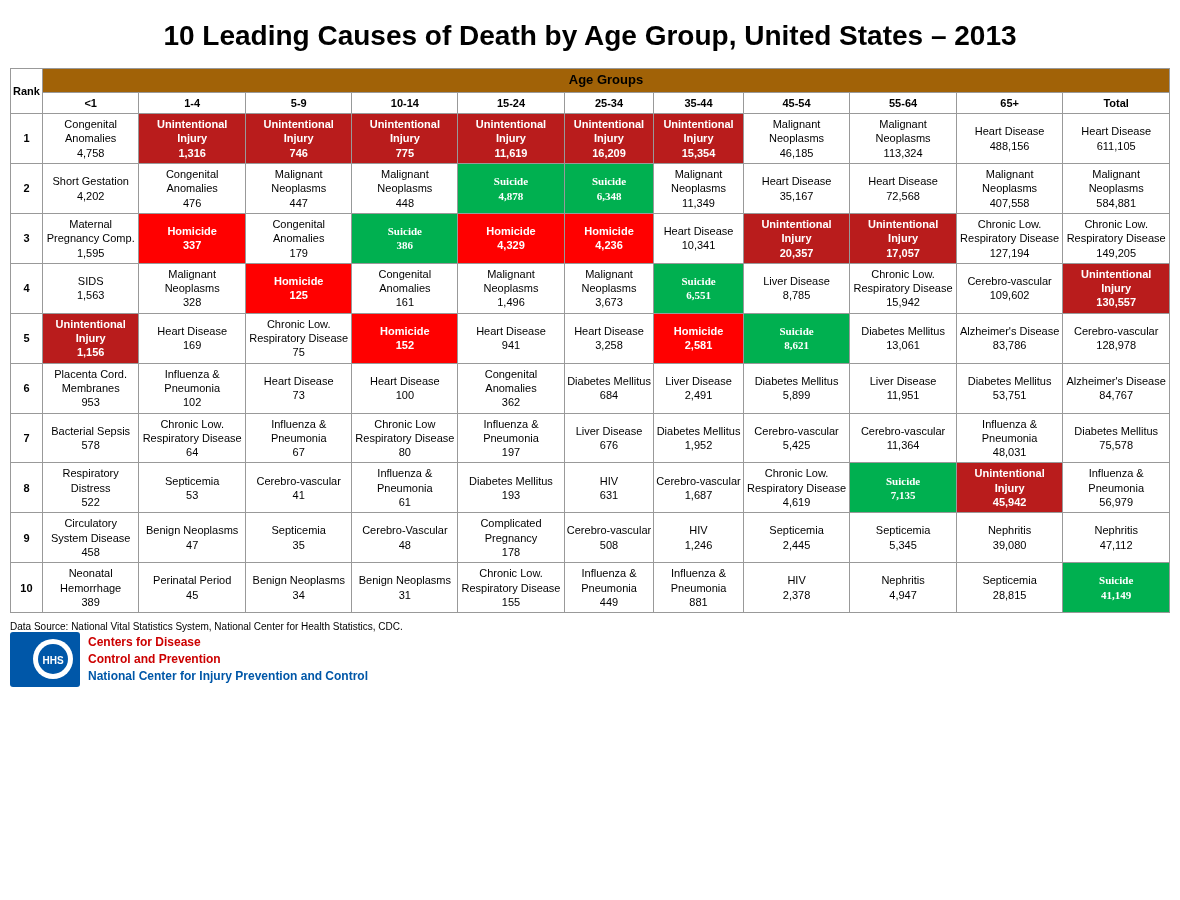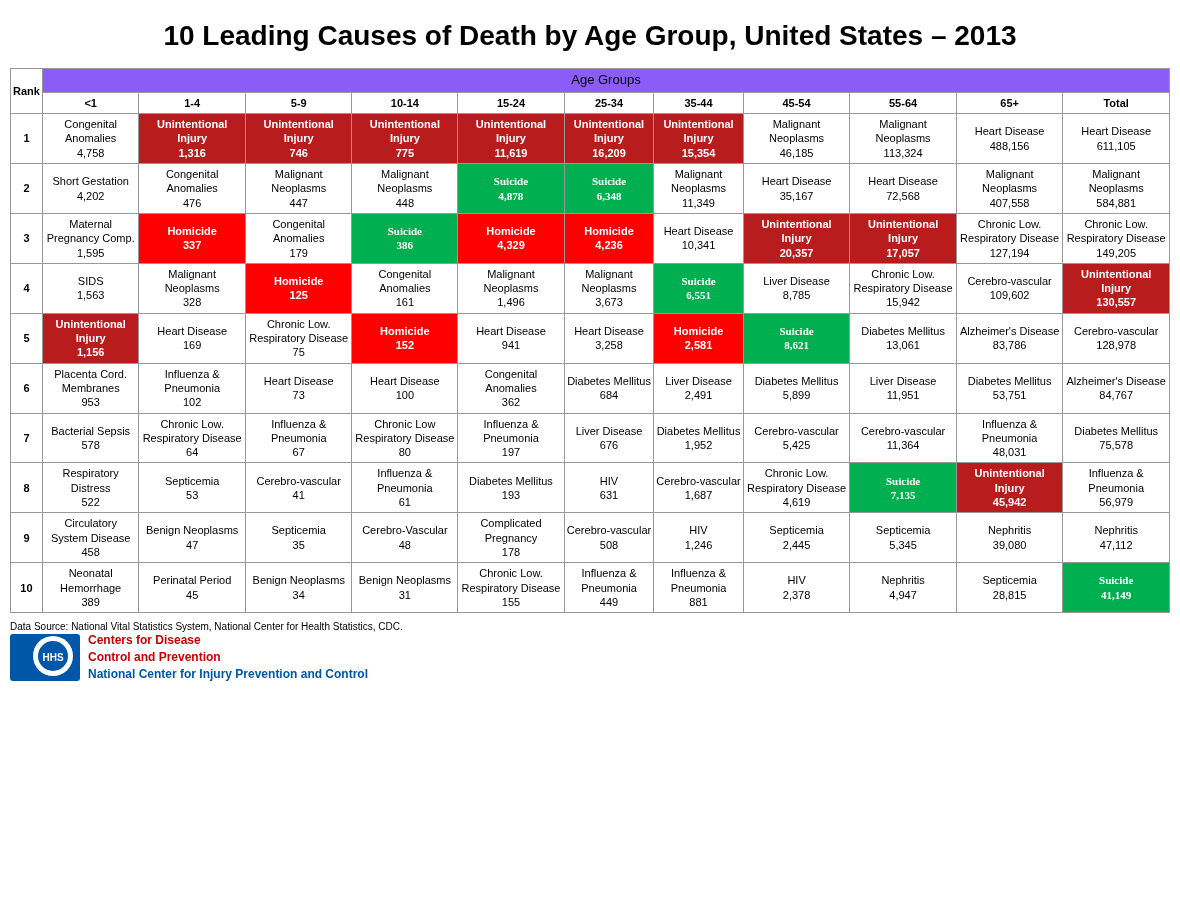--- a/index.html
+++ b/index.html
@@ -32,22 +32,22 @@
       text-align: center;
       padding: 3px 2px;
       vertical-align: middle;
       line-height: 1.3;
     }
     th {
       background: #fff;
       font-weight: bold;
     }
     .age-groups-header {
-      background: #8b5cf6;
-      font-weight: normal;
+      background: #a16207;
+      font-weight: bold;
       font-size: 13px;
     }
     .rank-col {
       font-weight: bold;
       background: #fff;
     }
     .cell-normal {
       background: #fff;
     }
     .cell-blue {
@@ -78,21 +78,21 @@
       color: #000;
     }
     .cdc-logo {
       display: flex;
       align-items: center;
       gap: 8px;
     }
     .cdc-emblem {
       background: #0057a8;
       width: 70px;
-      height: 47px;
+      height: 55px;
       display: flex;
       align-items: center;
       justify-content: center;
       border-radius: 3px;
       position: relative;
       padding-left: 16px;
     }
     .cdc-eagle {
       width: 40px;
       height: 40px;

